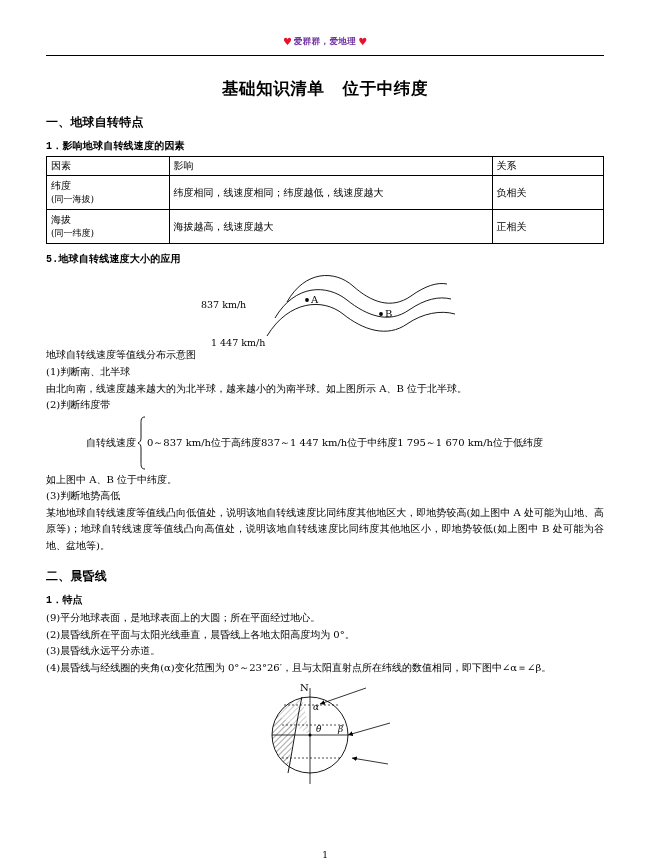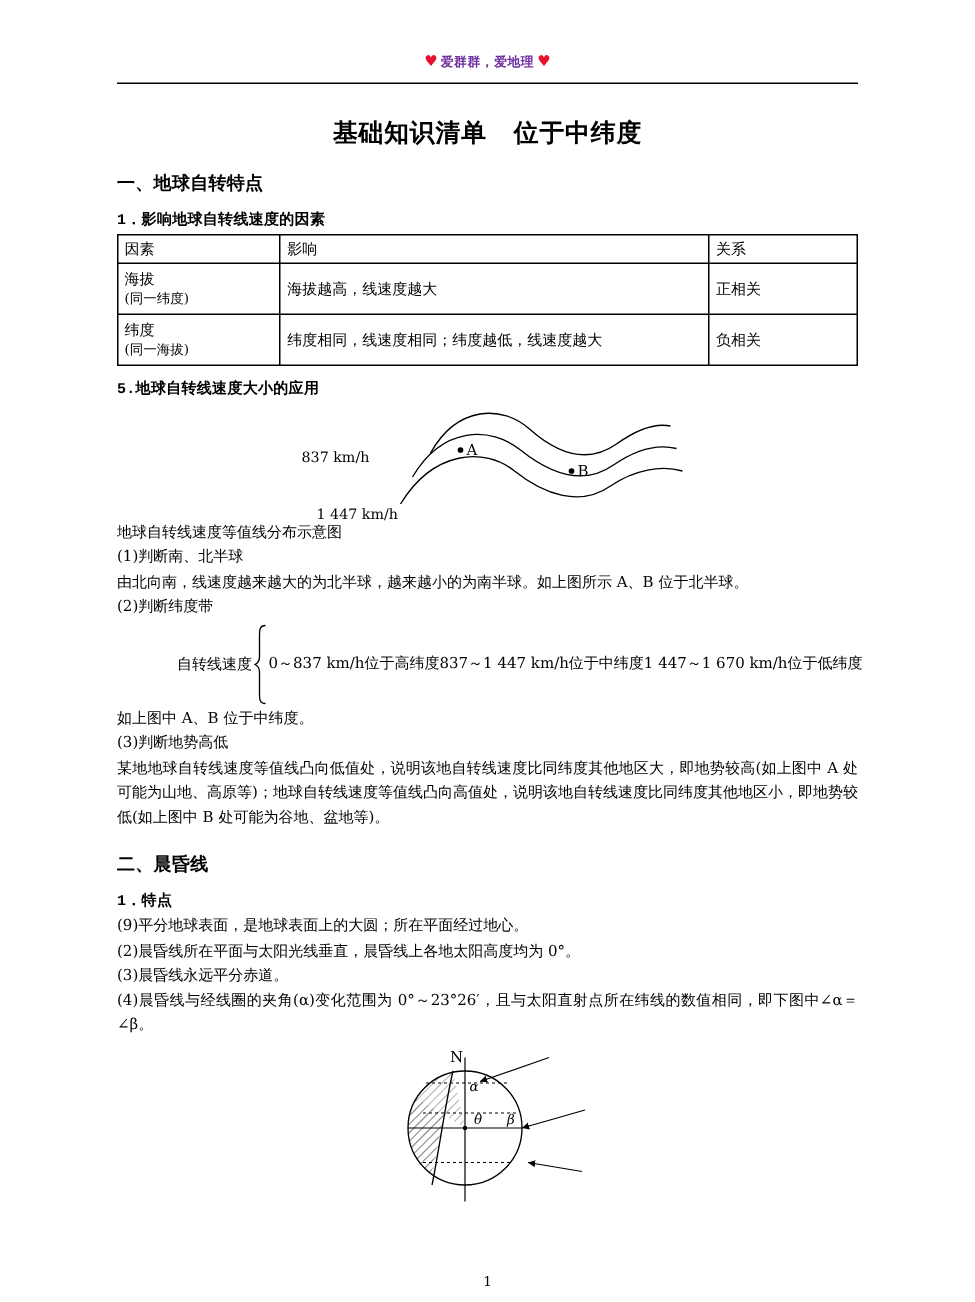--- a/index.html
+++ b/index.html
@@ -9,21 +9,21 @@
     height: 868px;
     background: #ffffff;
     font-family: "DejaVu Serif", "Liberation Serif", serif;
     color: #000000;
     position: relative;
     overflow: hidden;
   }
   .page {
     width: 650px;
     height: 868px;
-    padding: 0 78px;
+    padding: 0 46px;
     position: relative;
   }
 
   
   .header-band {
     padding-top: 33px;
     text-align: center;
     line-height: 1;
   }
   .header-text {
@@ -180,33 +180,33 @@
     <thead>
       <tr>
         <td class="col-factor">因素</td>
         <td class="col-effect">影响</td>
         <td class="col-rel">关系</td>
       </tr>
     </thead>
     <tbody>
       <tr>
         <td>
+          <span>纬度</span>
+          <span class="cell-sub">(同一海拔)</span>
+        </td>
+        <td>纬度相同，线速度相同；纬度越低，线速度越大</td>
+        <td>负相关</td>
+      </tr>
+      <tr>
+        <td>
           <span>海拔</span>
           <span class="cell-sub">(同一纬度)</span>
         </td>
         <td>海拔越高，线速度越大</td>
         <td>正相关</td>
-      </tr>
-      <tr>
-        <td>
-          <span>纬度</span>
-          <span class="cell-sub">(同一海拔)</span>
-        </td>
-        <td>纬度相同，线速度相同；纬度越低，线速度越大</td>
-        <td>负相关</td>
       </tr>
     </tbody>
   </table>
 
   <div class="h3">5.地球自转线速度大小的应用</div>
 
   <div class="fig-contour">
     <svg width="300" height="76" viewBox="0 0 300 76">
       <g fill="none" stroke="#000" stroke-width="0.9">
         <path d="M112,30 C130,-2 160,-2 178,14 C196,30 216,38 236,24 C250,14 262,10 272,12"></path>
@@ -228,21 +228,21 @@
   <p class="para">(2)判断纬度带</p>
 
   <div class="brace-block">
     <span class="brace-label">自转线速度</span>
     <svg class="brace-svg" width="9" height="54" viewBox="0 0 9 54">
       <path d="M8,1 C4,1 4,4 4,8 L4,22 C4,25 3,26 1,27 C3,28 4,29 4,32 L4,46 C4,50 4,53 8,53" fill="none" stroke="#000" stroke-width="0.9"></path>
     </svg>
     <div class="brace-lines">
       <div>0～837 km/h位于高纬度</div>
       <div>837～1 447 km/h位于中纬度</div>
-      <div>1 447～1 670 km/h位于低纬度</div>
+      <div>1 795～1 670 km/h位于低纬度</div>
     </div>
   </div>
 
   <p class="para">如上图中 A、B 位于中纬度。</p>
   <p class="para">(3)判断地势高低</p>
   <p class="para">某地地球自转线速度等值线凸向低值处，说明该地自转线速度比同纬度其他地区大，即地势较高(如上图中 A 处可能为山地、高原等)；地球自转线速度等值线凸向高值处，说明该地自转线速度比同纬度其他地区小，即地势较低(如上图中 B 处可能为谷地、盆地等)。</p>
 
   <div class="h2">二、晨昏线</div>
   <div class="h3">1．特点</div>
 

